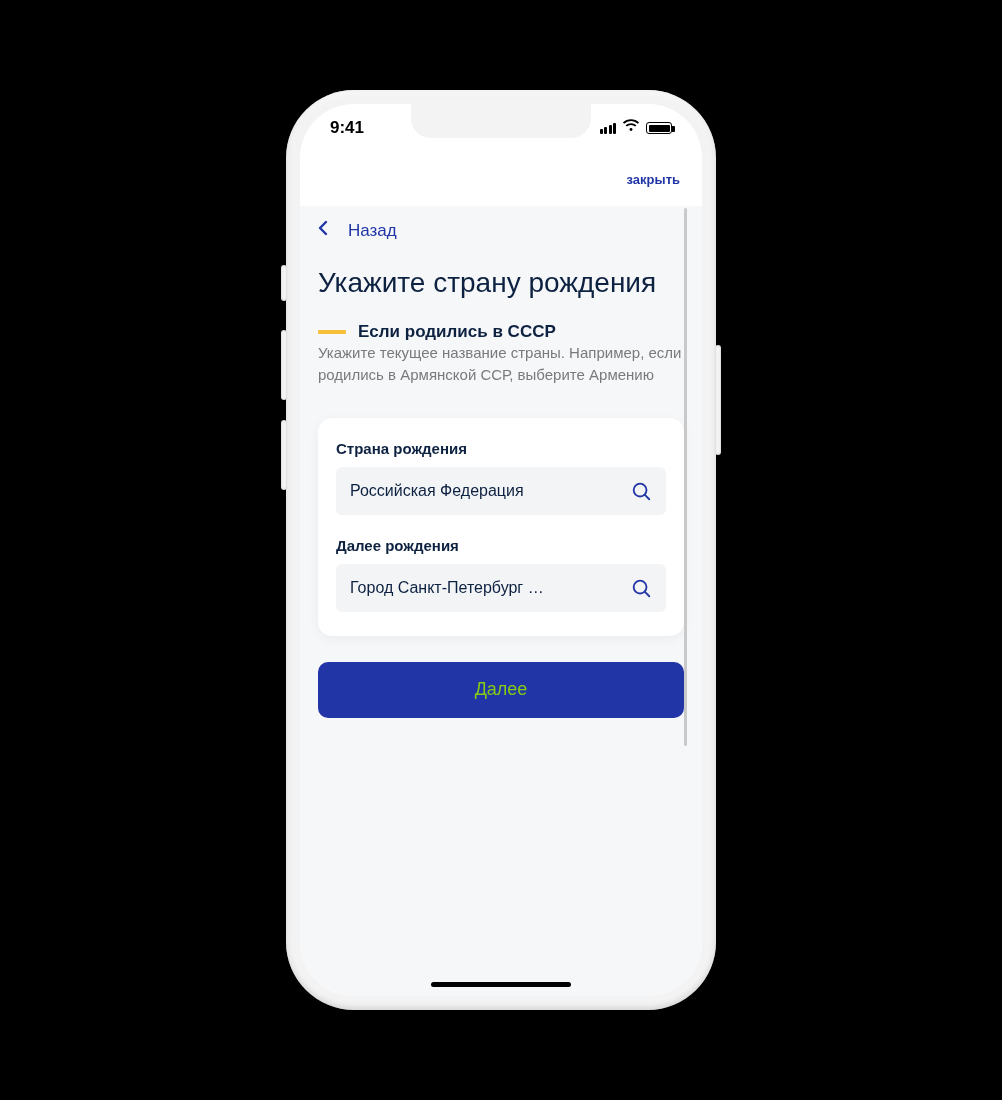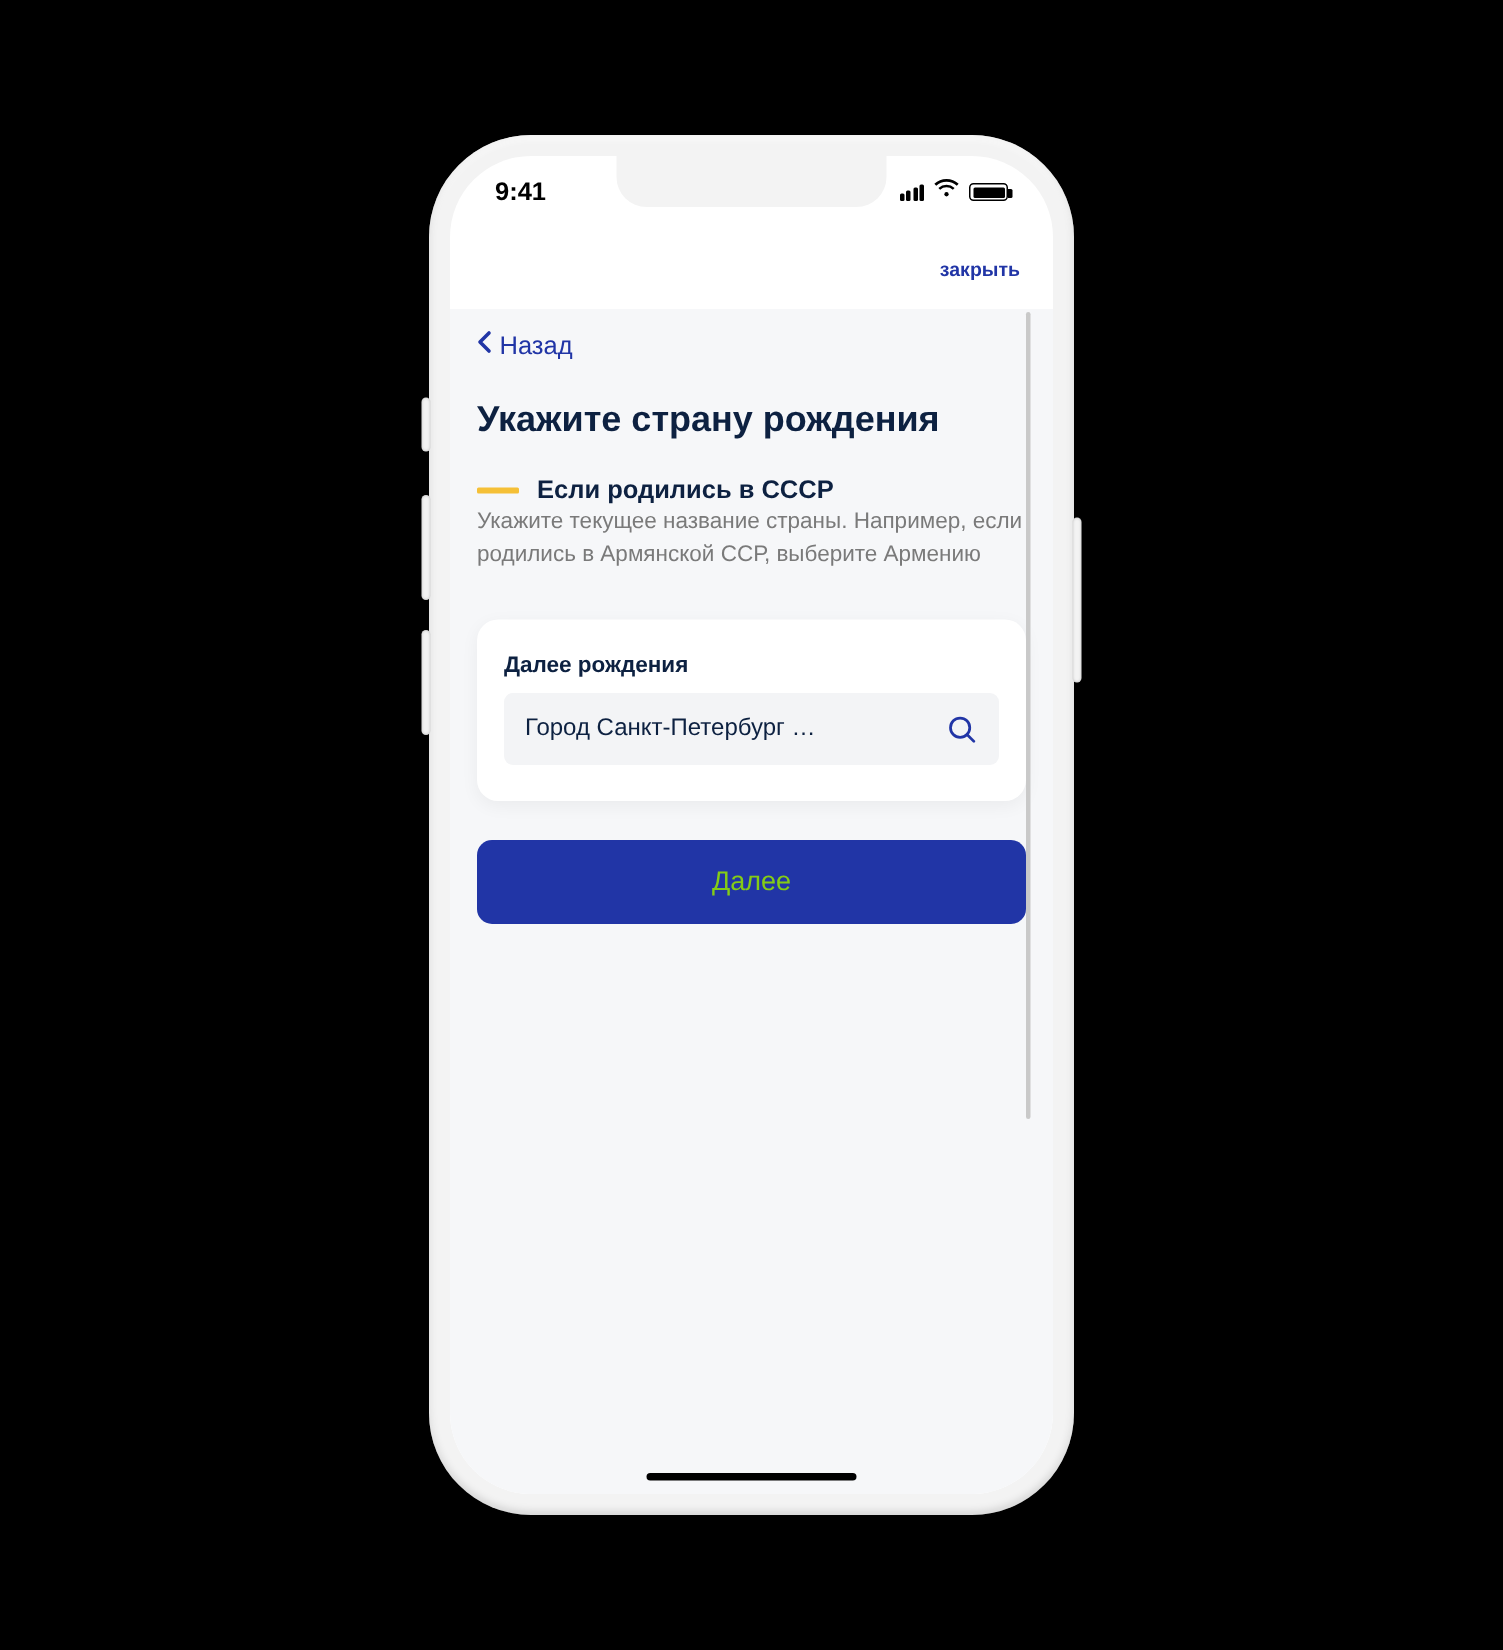--- a/index.html
+++ b/index.html
@@ -173,30 +173,30 @@
     border-radius: 2px;
     z-index: 60;
   }
 
   .back-link {
     display: inline-flex;
     align-items: center;
     color: var(--accent-blue-dark);
     font-size: 17px;
     font-weight: 500;
-    gap: 5px;
+    gap: 20px;
     cursor: pointer;
     margin-bottom: 24px;
   }
   .back-link svg { width:10px; height:16px; }
 
   h1.page-title {
     margin: 0 0 22px 0;
-    font-size: 24px;
-    font-weight: 700;
+    font-size: 28px;
+    font-weight: 400;
     color: var(--text-dark);
     line-height: 1.25;
   }
 
   .subhead {
     display: flex;
     align-items: center;
     gap: 12px;
   }
   .subhead .dash {
@@ -335,20 +335,32 @@
 
         <div class="subhead">
           <span class="dash"></span>
           <span class="txt">Если родились в СССР</span>
         </div>
 
         <div class="hint">Укажите текущее название страны. Например, если родились в Армянской ССР, выберите Армению</div>
 
         <div class="card">
 
+          <div class="field">
+            <div class="field-label">Страна рождения</div>
+            <div class="field-control">
+              <span class="value">Российская Федерация</span>
+              <span class="search-ico">
+                <svg viewBox="0 0 24 24" fill="none" stroke-width="2" stroke-linecap="round">
+                  <circle cx="11" cy="11" r="7"></circle>
+                  <line x1="21" y1="21" x2="16" y2="16"></line>
+                </svg>
+              </span>
+            </div>
+          </div>
 
           <div class="field">
             <div class="field-label">Далее рождения</div>
             <div class="field-control">
               <span class="value">Город Санкт-Петербург …</span>
               <span class="search-ico">
                 <svg viewBox="0 0 24 24" fill="none" stroke-width="2" stroke-linecap="round">
                   <circle cx="11" cy="11" r="7"></circle>
                   <line x1="21" y1="21" x2="16" y2="16"></line>
                 </svg>

